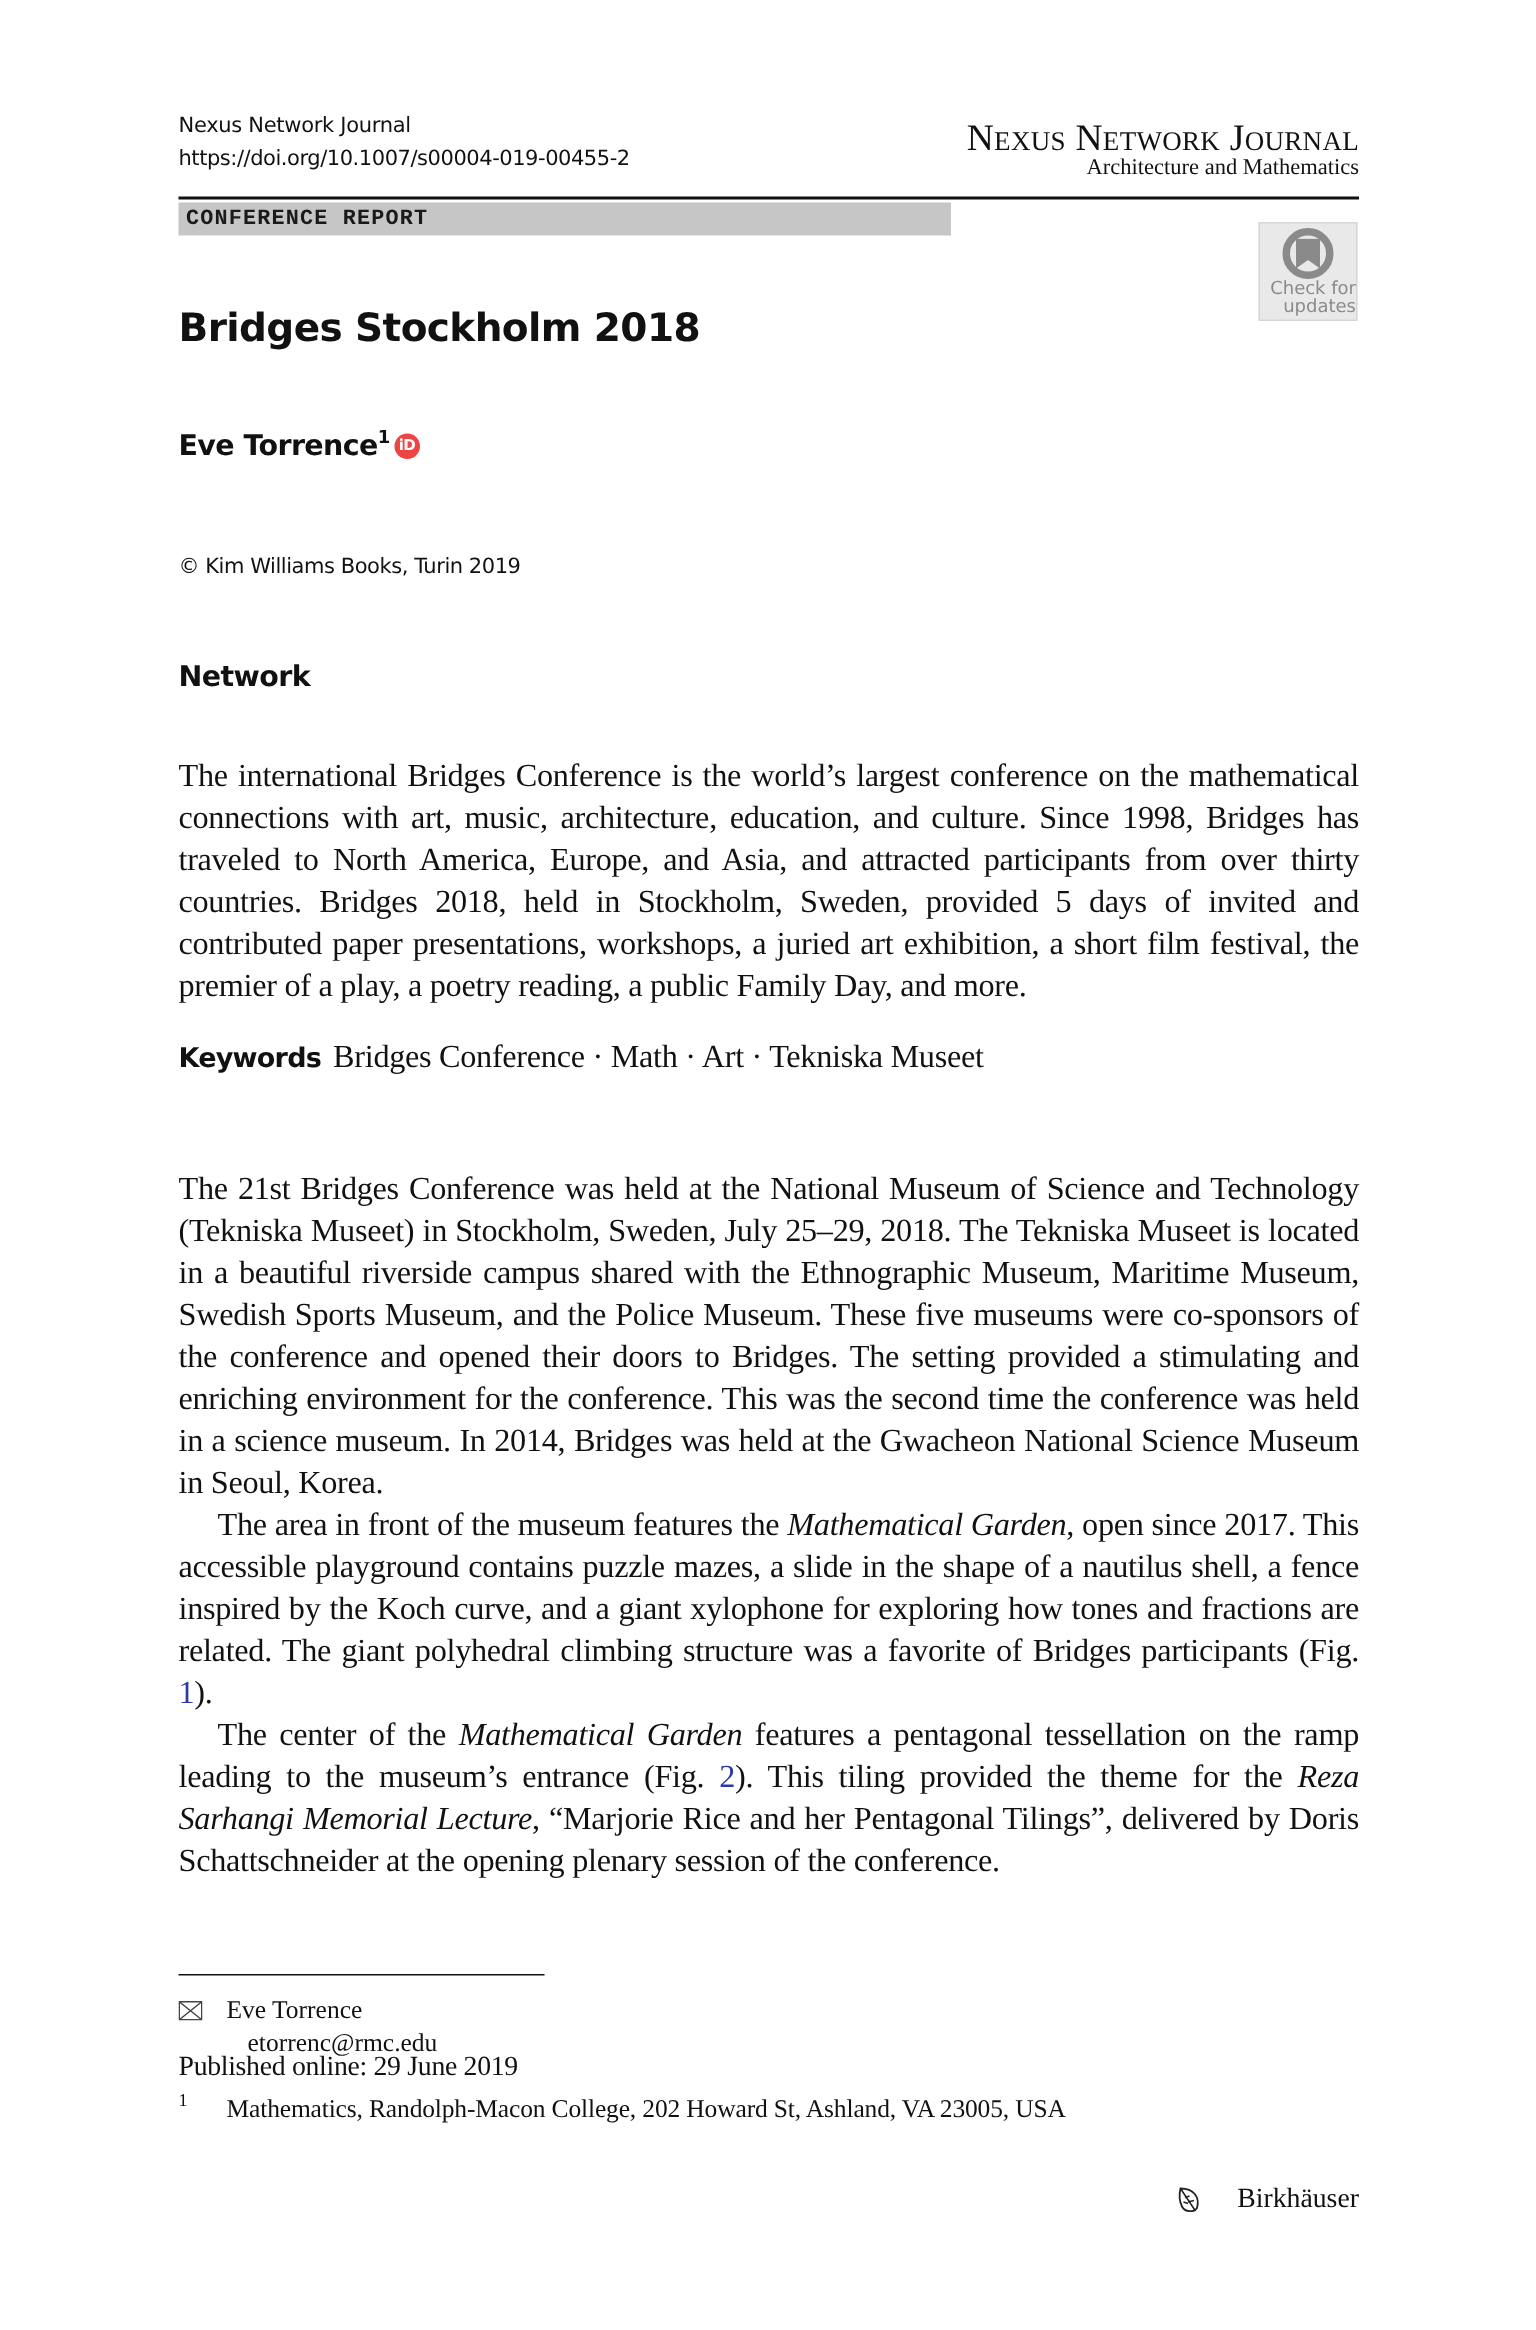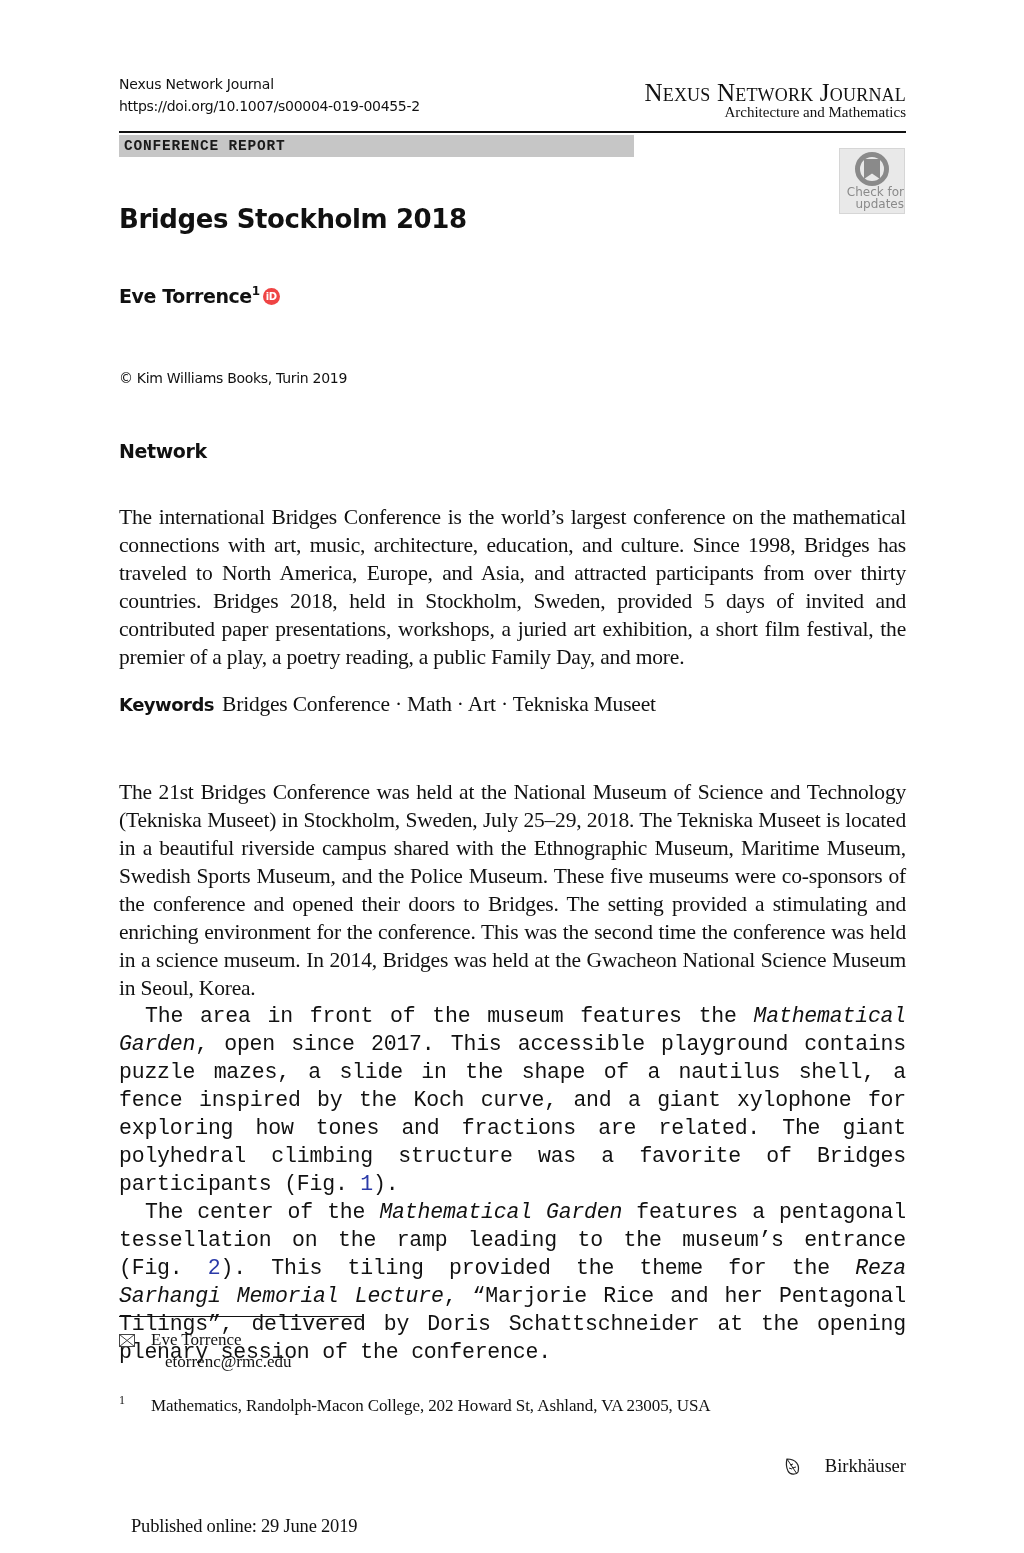--- a/index.html
+++ b/index.html
@@ -30,32 +30,32 @@
     .copyright { position: absolute; left: 119px; top: 370px; font-size: 14px; letter-spacing: -0.3px; }
 
     .abstract-head { position: absolute; left: 119px; top: 440px; font-size: 19px; font-weight: bold; letter-spacing: -0.4px; }
     .text-block { position: absolute; left: 119px; width: 787px; font-size: 21.5px; line-height: 28px; text-align: justify; letter-spacing: -0.2px; }
     .abstract-body { top: 467px; margin-top: 36px; }
     .keywords { position: absolute; left: 119px; top: 692px; font-size: 21.5px; letter-spacing: -0.2px; }
     .keywords .kw-label { font-family: "DejaVu Sans", "Liberation Sans", sans-serif; font-weight: bold; font-size: 18px; letter-spacing: -0.5px; margin-right: 8px; text-align: center; }
 
     .body-text { top: 778px; }
     .body-text p { margin: 0; }
-    .body-text p + p { text-indent: 26px; font-family: Liberation Mono, monospace; }
+    .body-text p + p { text-indent: 26px; }
     .fig-ref { color: #2b3aa8; }
     em { font-style: italic; }
 
     .foot-rule { position: absolute; left: 119px; top: 1316px; width: 244px; height: 1px; background: #111; }
     .mail-icon { position: absolute; left: 119px; top: 1334px; width: 16px; height: 13px; }
     .contact-name { position: absolute; left: 151px; top: 1330px; font-size: 17px; }
     .contact-email { position: absolute; left: 165px; top: 1352px; font-size: 17px; }
     .aff-num { position: absolute; left: 119px; top: 1393px; font-size: 12px; }
     .aff-text { position: absolute; left: 151px; top: 1396px; font-size: 17px; letter-spacing: -0.1px; }
 
-    .published { position: absolute; left: 119px; top: 1516px; font-size: 18.5px; letter-spacing: -0.2px; margin-left: 12px; }
+    .published { position: absolute; left: 119px; top: 1368px; font-size: 18.5px; letter-spacing: -0.2px; }
     .publisher { position: absolute; right: 118px; top: 1456px; font-size: 18.5px; display: flex; align-items: center; gap: 23px; }
     .publisher svg { width: 18px; height: 20px; }
   </style>
 </head>
 <body>
 
 <div class="journal-name sans">Nexus Network Journal</div>
 <div class="doi sans">https://doi.org/10.1007/s00004-019-00455-2</div>
 
 <div class="brand serif">

